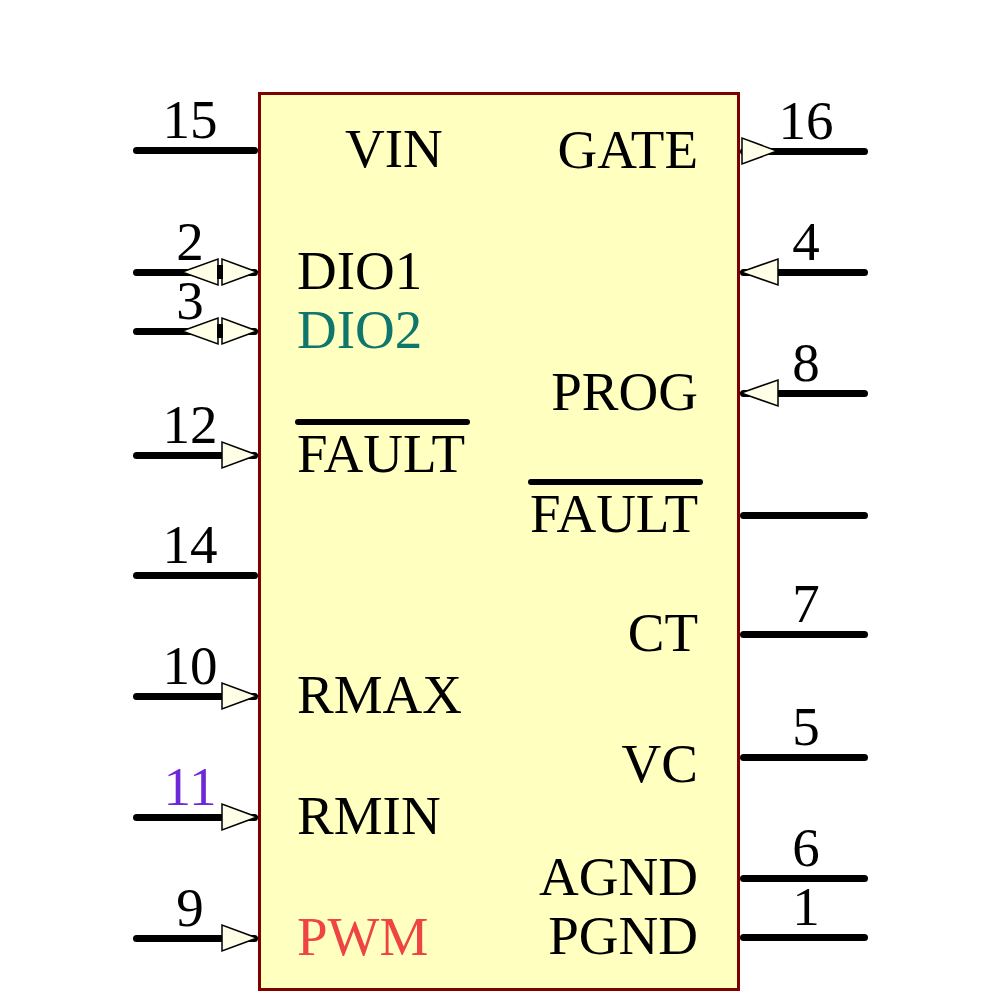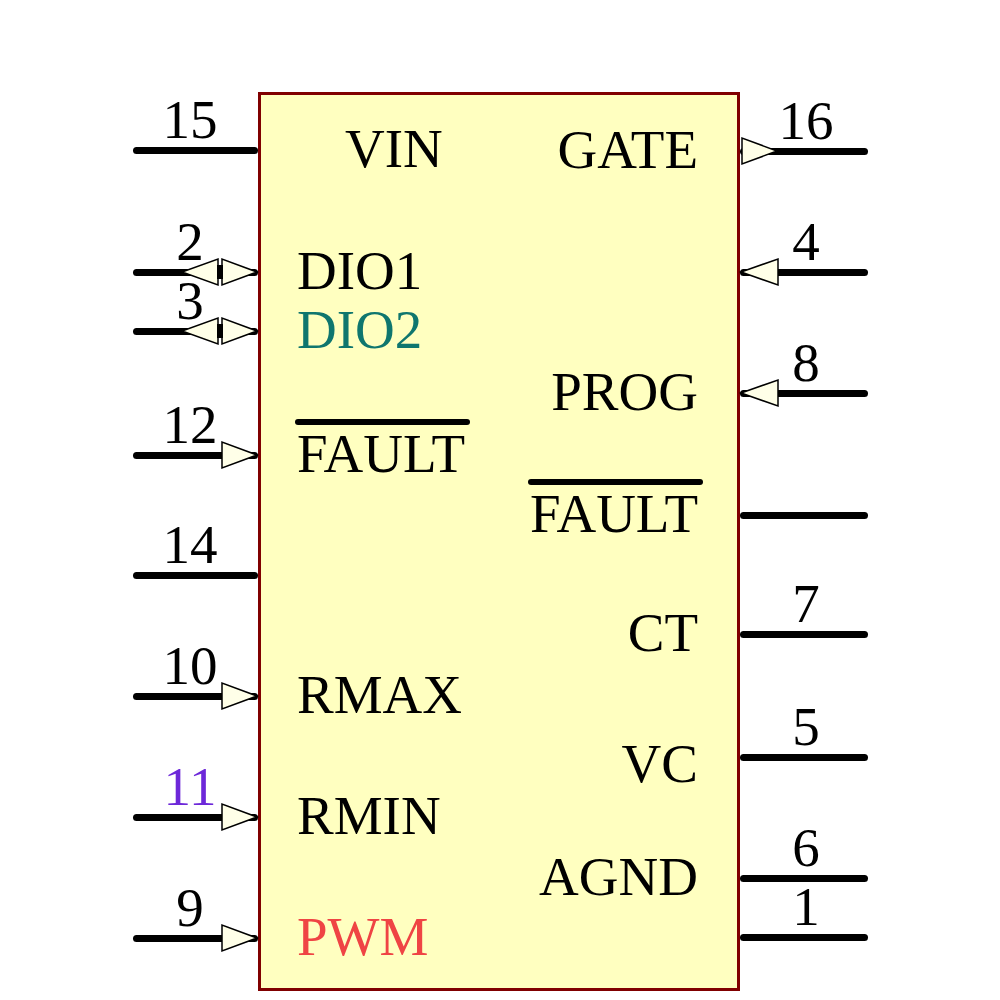--- a/index.html
+++ b/index.html
@@ -69,20 +69,21 @@
     <div class="pin-number" style="left: 736px; top: 577px; color: rgb(0, 0, 0);">7</div>
     <div class="pin-label" style="top: 606px; color: rgb(0, 0, 0); right: 302px;">CT</div>
     <div class="wire" style="left: 740px; width: 128px; top: 753.5px; background: rgb(0, 0, 0);"></div>
     <div class="pin-number" style="left: 736px; top: 700px; color: rgb(0, 0, 0);">5</div>
     <div class="pin-label" style="top: 729px; color: rgb(0, 0, 0); right: 302px; margin-top: 8px;">VC</div>
     <div class="wire" style="left: 740px; width: 128px; top: 874.5px; background: rgb(0, 0, 0);"></div>
     <div class="pin-number" style="left: 736px; top: 821px; color: rgb(0, 0, 0);">6</div>
     <div class="pin-label" style="top: 850px; color: rgb(0, 0, 0); right: 302px;">AGND</div>
     <div class="wire" style="left: 740px; width: 128px; top: 933.5px; background: rgb(0, 0, 0);"></div>
     <div class="pin-number" style="left: 736px; top: 880px; color: rgb(0, 0, 0);">1</div>
+    <div class="pin-label" style="top: 909px; color: rgb(0, 0, 0); right: 302px;">PGND</div>
     <svg class="arrow-layer" id="arrow-layer" width="1000" height="1000" viewBox="0 0 1000 1000">
       <polygon points="218,259 218,285 182,272" fill="#FFFFE8" stroke="#000000" stroke-width="1.5"></polygon>
       <polygon points="222,259 222,285 257,272" fill="#FFFFE8" stroke="#000000" stroke-width="1.5"></polygon>
       <rect x="217" y="265" width="6" height="14" fill="#000000"></rect>
       <polygon points="218,318 218,344 182,331" fill="#FFFFE8" stroke="#000000" stroke-width="1.5"></polygon>
       <polygon points="222,318 222,344 257,331" fill="#FFFFE8" stroke="#000000" stroke-width="1.5"></polygon>
       <rect x="217" y="324" width="6" height="14" fill="#000000"></rect>
       <polygon points="222,442 222,468 257,455" fill="#FFFFE8" stroke="#000000" stroke-width="1.5"></polygon>
       <polygon points="222,683 222,709 257,696" fill="#FFFFE8" stroke="#000000" stroke-width="1.5"></polygon>
       <polygon points="222,804 222,830 257,817" fill="#FFFFE8" stroke="#000000" stroke-width="1.5"></polygon>

